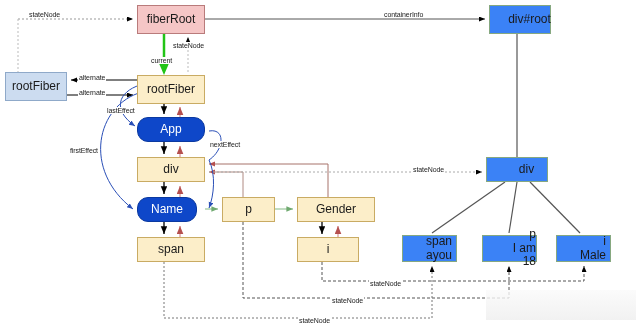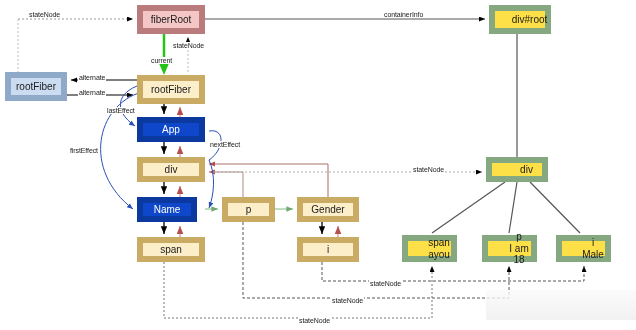--- a/index.html
+++ b/index.html
@@ -5,29 +5,29 @@
   html,body{margin:0;padding:0;background:#ffffff;}
   body{
     font-family:"Liberation Sans", sans-serif;
     width:636px;height:330px;position:relative;overflow:hidden;
   }
   #stage{position:absolute;left:0;top:0;width:636px;height:330px;}
   svg#wires{position:absolute;left:0;top:0;width:636px;height:330px;}
   .node{
     position:absolute;box-sizing:border-box;
     display:flex;flex-direction:column;align-items:center;justify-content:center;
-    font-size:10px;line-height:1.15;text-align:center;
-    border:6px solid #c2410c;color:#1a1a1a;
+    font-size:12px;line-height:1.15;text-align:right;
+    border:1px solid #c2410c;color:#1a1a1a;
     white-space:pre-line;
   }
   .n-pink{background:#f5c6c6;border-color:#b97b7b;}
   .n-yellow{background:#fceec9;border-color:#c9ab63;}
-  .n-blue{background:#0e47c9;border-color:#0b39a0;color:#ffffff;}
+  .n-blue{background:#0e47c9;border-color:#0b39a0;color:#ffffff;border-radius:11px;}
   .n-lblue{background:#ccdcf0;border-color:#8fa9c9;}
-  .n-green{background:#fde047;border-color:#86a880;padding-left:19px;}
+  .n-green{background:#3b82f6;border-color:#86a880;padding-left:19px;}
   .lbl{
     position:absolute;font-size:7px;color:#222;background:transparent;
     white-space:nowrap;letter-spacing:-0.1px;
   }
   .lbl.w{background:#ffffff;padding:0 1px;}
   .watermark{
     position:absolute;right:0px;bottom:10px;width:150px;height:30px;
     background:linear-gradient(180deg,rgba(250,250,250,0.95),rgba(238,238,238,0.95));
     opacity:.85;
   }
@@ -146,21 +146,21 @@
   <div id="nodes">
       <div class="node n-pink" style="left: 137px; top: 5px; width: 68px; height: 29px;">fiberRoot</div>
       <div class="node n-green" style="left: 489px; top: 5px; width: 62px; height: 29px;">div#root</div>
       <div class="node n-lblue" style="left: 5px; top: 72px; width: 62px; height: 29px;">rootFiber</div>
       <div class="node n-yellow" style="left: 137px; top: 75px; width: 68px; height: 29px;">rootFiber</div>
       <div class="node n-blue" style="left: 137px; top: 117px; width: 68px; height: 25px;">App</div>
       <div class="node n-yellow" style="left: 137px; top: 157px; width: 68px; height: 25px;">div</div>
       <div class="node n-blue" style="left: 137px; top: 197px; width: 60px; height: 25px;">Name</div>
       <div class="node n-yellow" style="left: 137px; top: 237px; width: 68px; height: 25px;">span</div>
       <div class="node n-yellow" style="left: 222px; top: 197px; width: 53px; height: 25px;">p</div>
-      <div class="node n-yellow" style="left: 297px; top: 197px; width: 62px; height: 25px;">Gender</div>
+      <div class="node n-yellow" style="left: 297px; top: 197px; width: 78px; height: 25px;">Gender</div>
       <div class="node n-yellow" style="left: 297px; top: 237px; width: 62px; height: 25px;">i</div>
       <div class="node n-green" style="left: 486px; top: 157px; width: 62px; height: 25px;">div</div>
       <div class="node n-green" style="left: 402px; top: 235px; width: 55px; height: 27px;">span
 ayou</div>
       <div class="node n-green" style="left: 482px; top: 235px; width: 55px; height: 27px;">p
 I am 18</div>
       <div class="node n-green" style="left: 556px; top: 235px; width: 55px; height: 27px;">i
 Male</div>
     </div>
 

